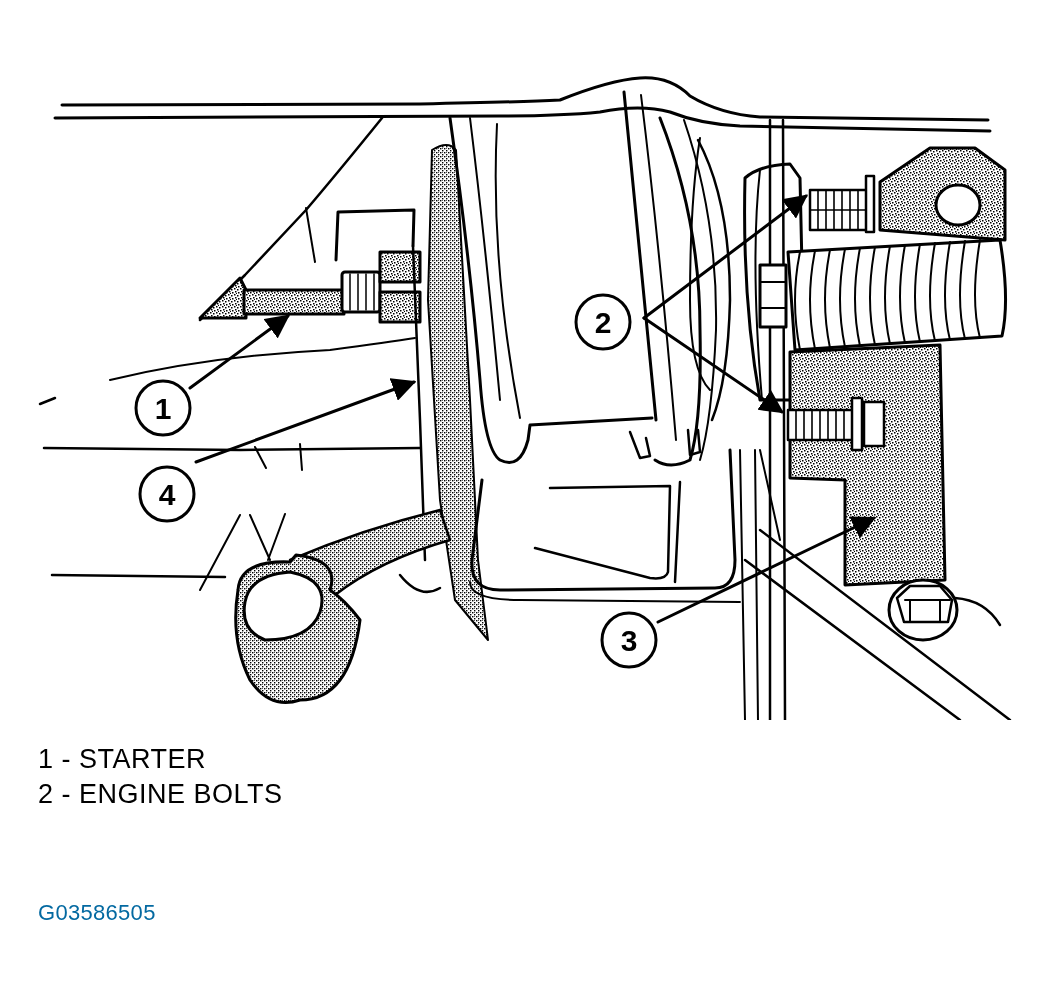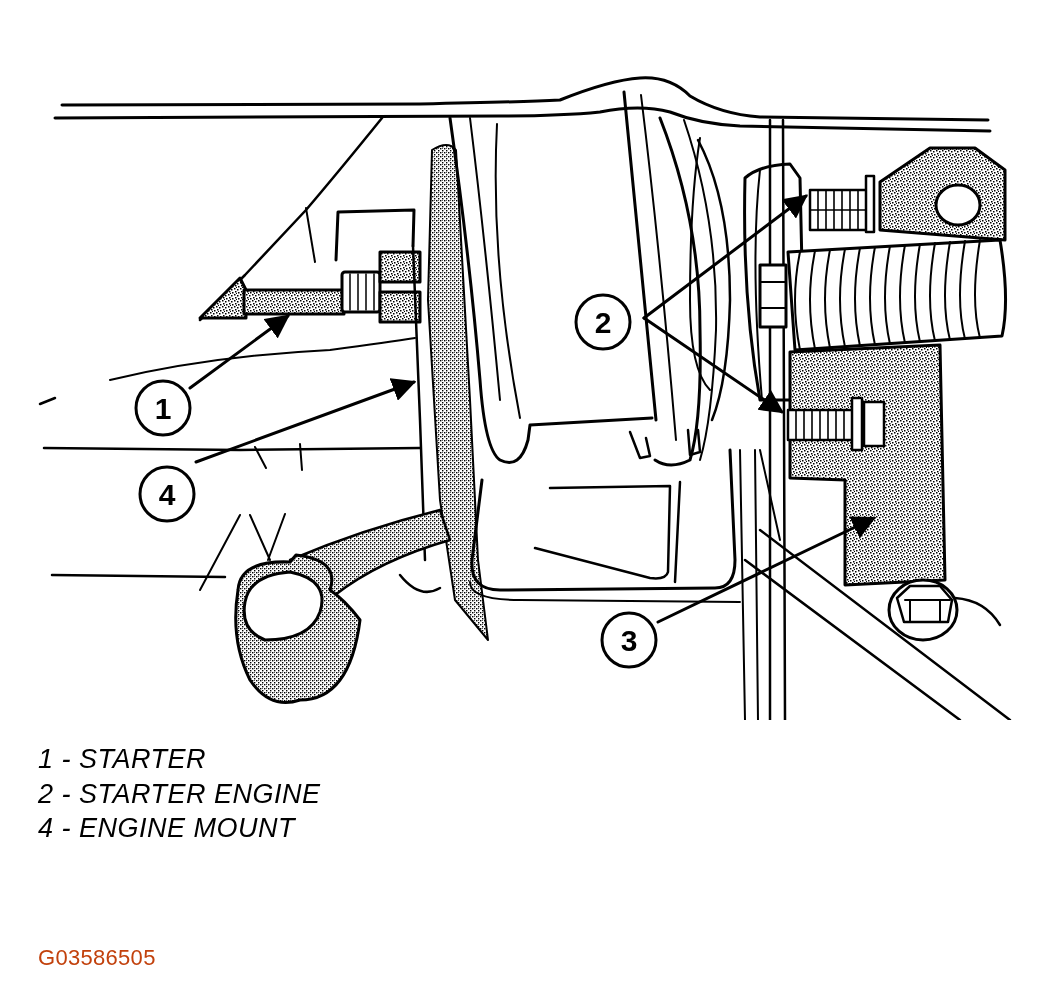--- a/index.html
+++ b/index.html
@@ -1,21 +1,21 @@
 <!DOCTYPE html>
 <html><head>
 <meta charset="utf-8">
 <style>
   html, body { margin: 0; padding: 0; background: #ffffff; }
   body { width: 1044px; height: 995px; position: relative; overflow: hidden; font-family: "Liberation Sans", sans-serif; }
   #figure { position: absolute; left: 0; top: 0; width: 1044px; height: 720px; }
   .callout-text { font-family: "Liberation Sans", sans-serif; font-size: 30px; font-weight: bold; fill: #000; }
-  .legend { position: absolute; left: 38px; top: 742px; color: #000; font-size: 27px; line-height: 34.5px; letter-spacing: 0.5px; font-style: italic; }
+  .legend { position: absolute; left: 38px; top: 742px; color: #000; font-size: 27px; line-height: 34.5px; letter-spacing: 0.5px; }
   .legend-row { white-space: nowrap; }
-  .fig-id { position: absolute; left: 38px; top: 900px; font-size: 22px; color: #c2410c; letter-spacing: 0.3px; margin-top: 45px; }
+  .fig-id { position: absolute; left: 38px; top: 900px; font-size: 22px; color: #0369a1; letter-spacing: 0.3px; }
 </style>
 </head>
 <body>
 
 <svg id="figure" viewBox="0 0 1044 720" xmlns="http://www.w3.org/2000/svg">
   <defs>
     <pattern id="stipple" width="6" height="6" patternUnits="userSpaceOnUse">
       <rect width="6" height="6" fill="#fff"></rect>
       <rect x="0" y="0" width="1.5" height="1.5" fill="#000"></rect>
       <rect x="3" y="1" width="1.5" height="1.5" fill="#000"></rect>
@@ -164,22 +164,17 @@
 
 <div class="legend">
   <div class="legend-row">
     <span>1</span>
     <span>-</span>
     <span>STARTER</span>
   </div>
   <div class="legend-row">
     <span>2</span>
     <span>-</span>
-    <span>STARTER ENGINE</span>
-  </div>
-  <div class="legend-row">
-    <span>4</span>
-    <span>-</span>
-    <span>ENGINE MOUNT</span>
+    <span>ENGINE BOLTS</span>
   </div>
 </div>
 
 <div class="fig-id">G03586505</div>
 
 </body></html>

